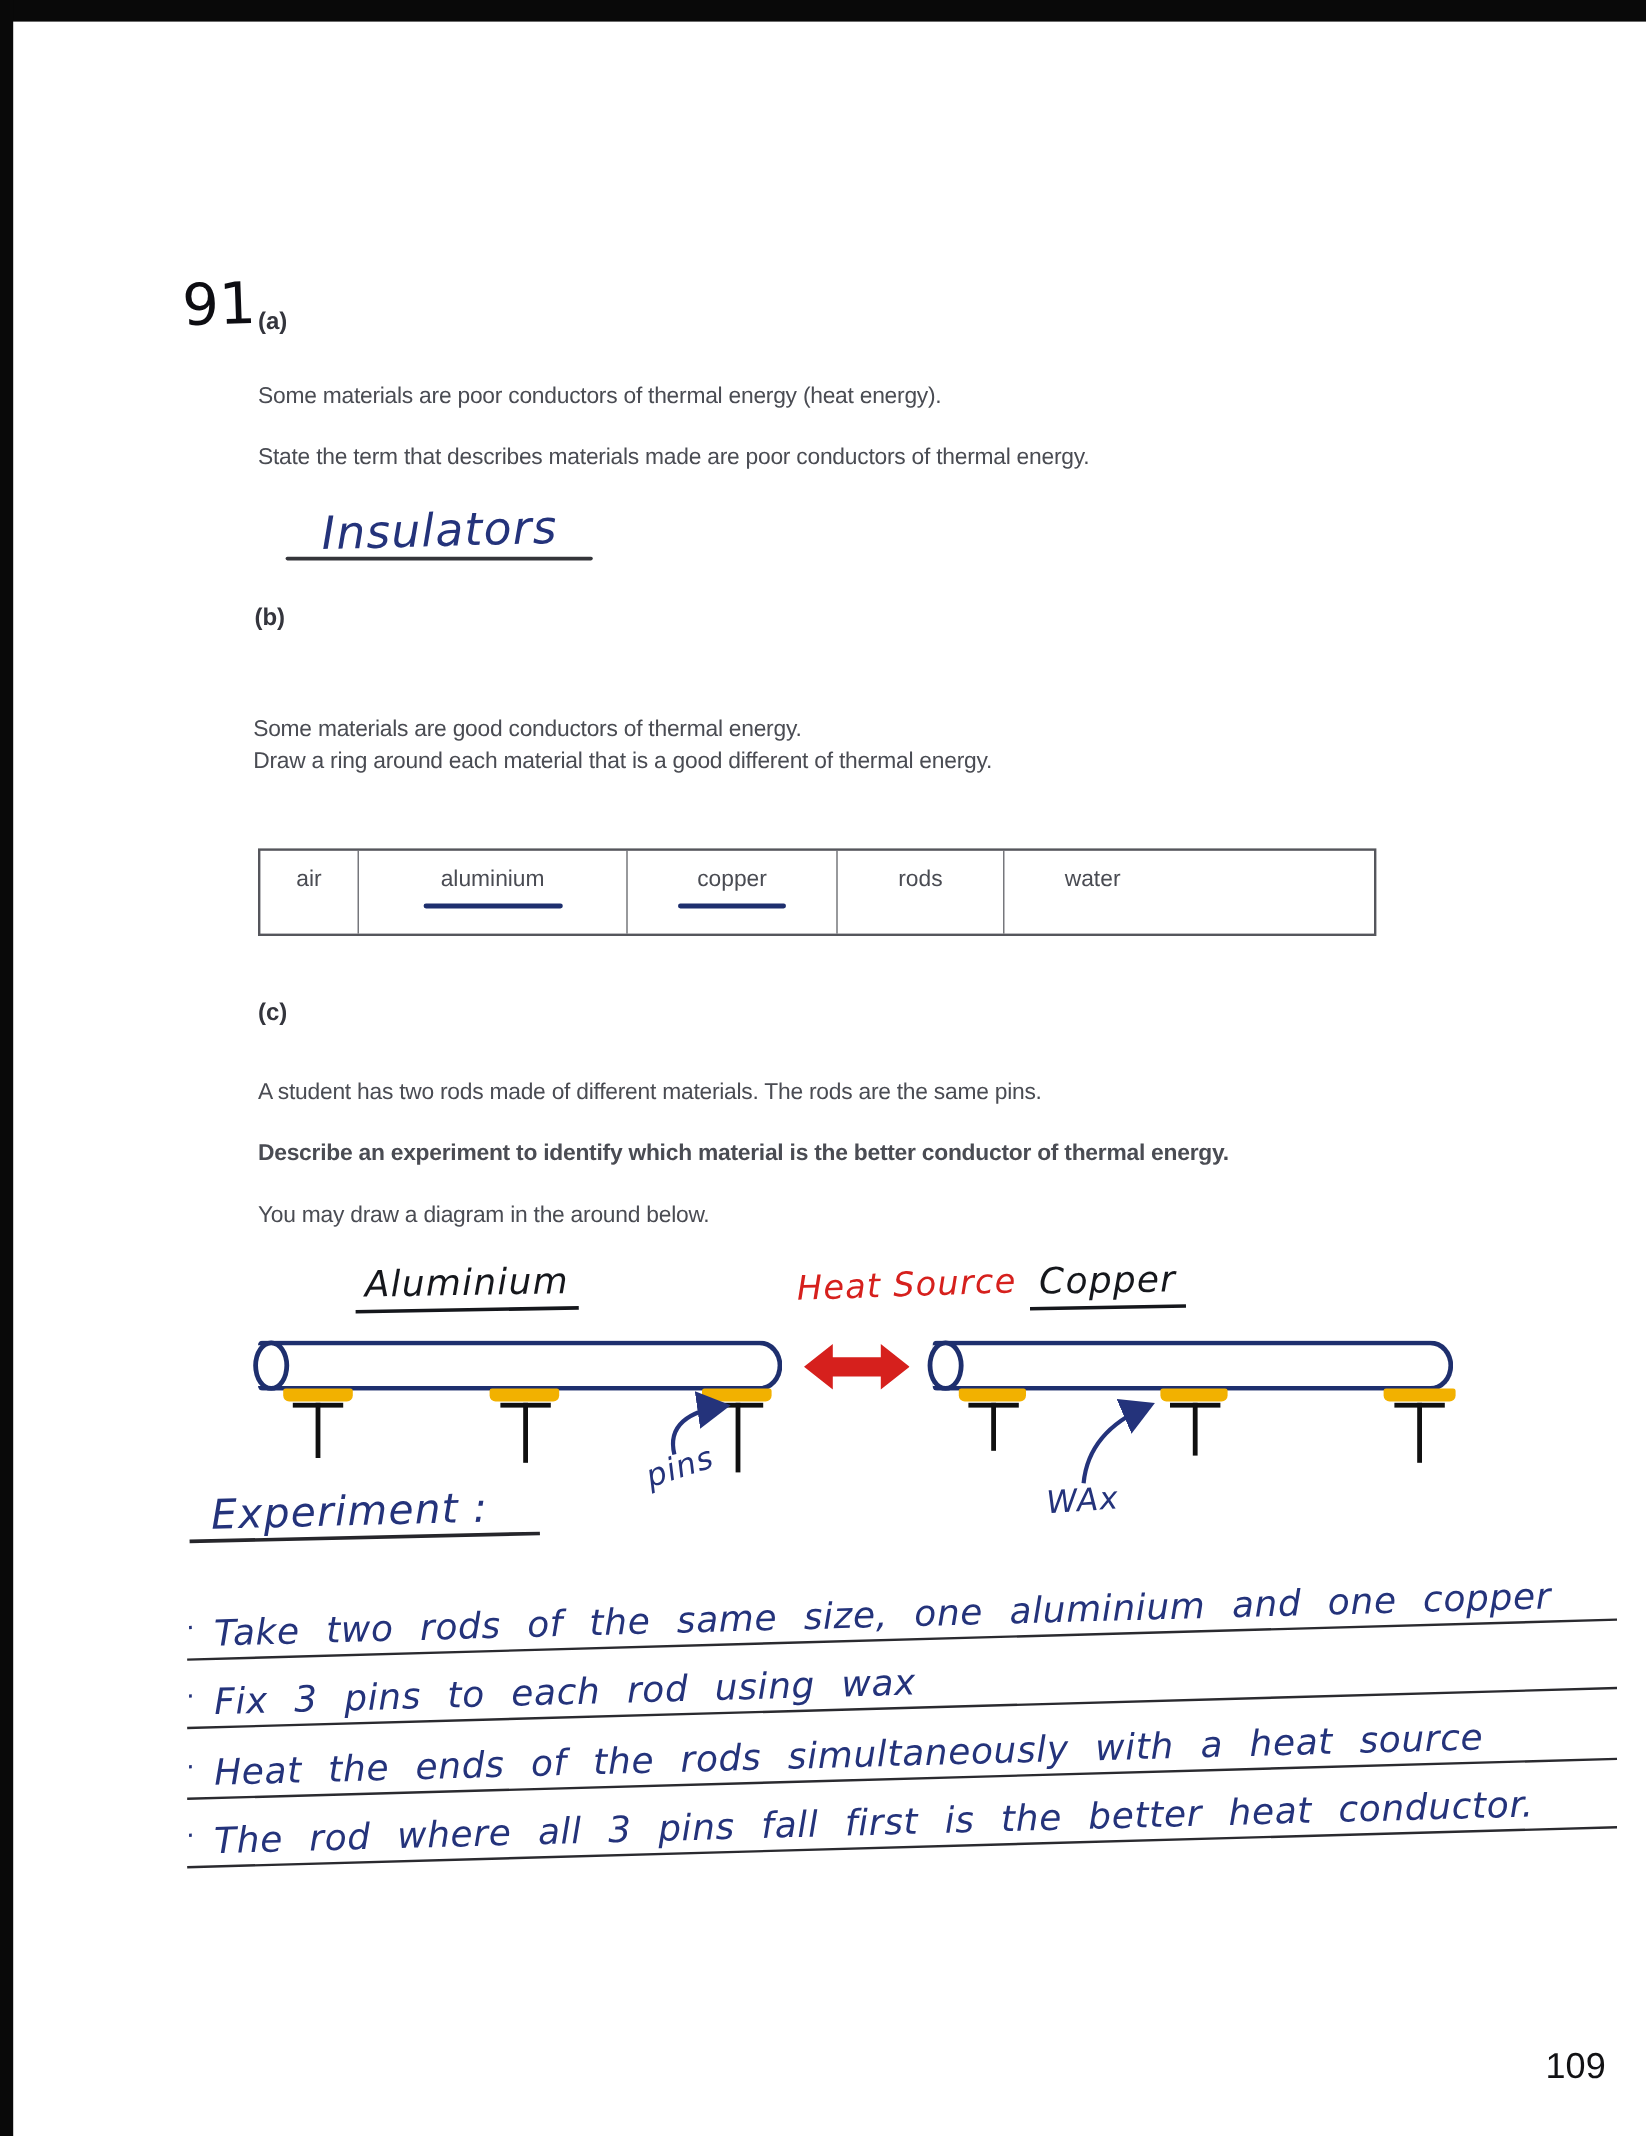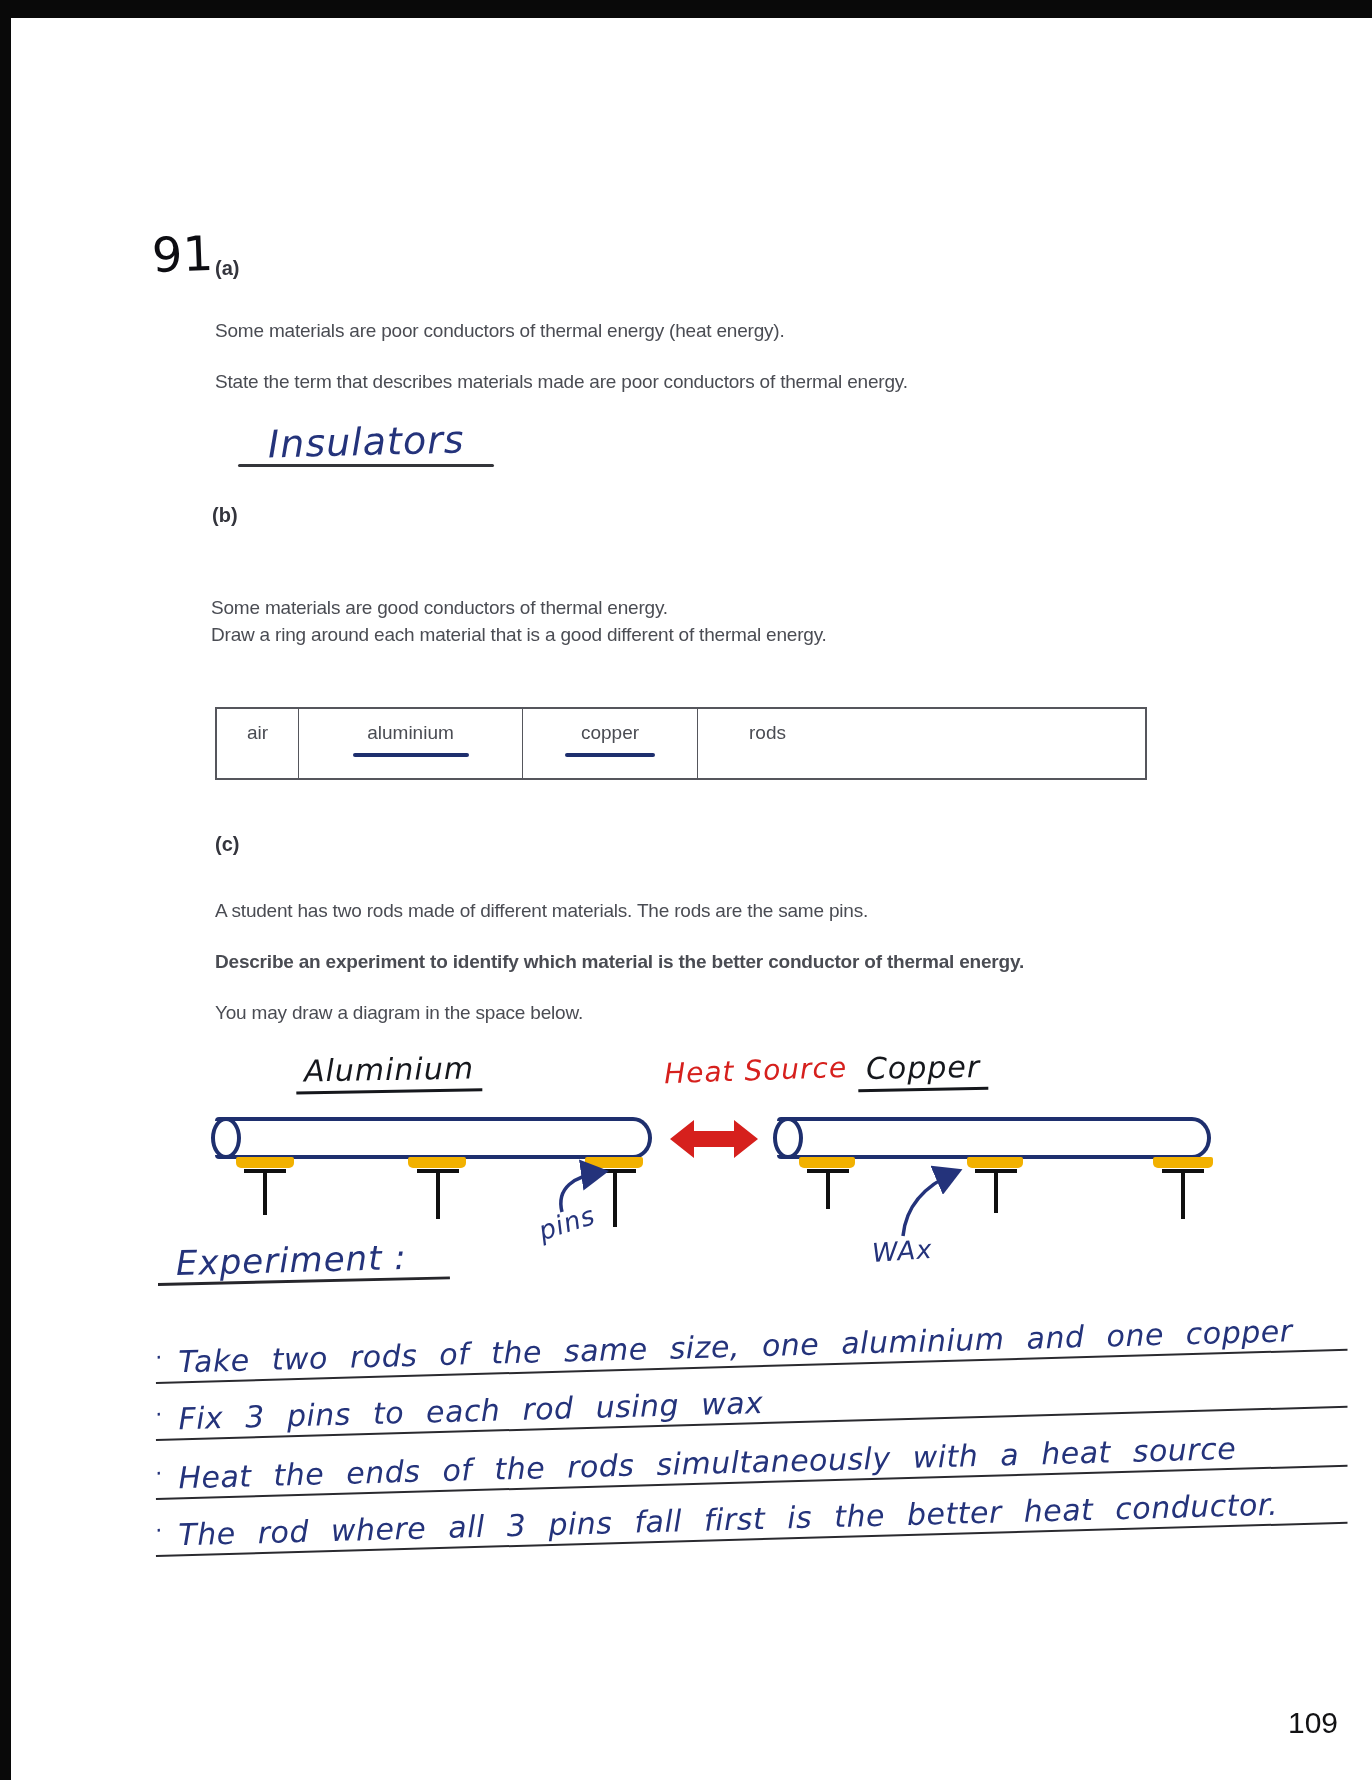--- a/index.html
+++ b/index.html
@@ -88,26 +88,29 @@
     <span>aluminium</span>
     <span class="ink-underline" style="width:116px;"></span>
   </div>
   <div class="mat-cell" style="width:175px;">
     <span>copper</span>
     <span class="ink-underline" style="width:90px;"></span>
   </div>
   <div class="mat-cell" style="width:139px;">
     <span>rods</span>
   </div>
+  <div class="mat-cell" style="width:147px;">
+    <span>water</span>
+  </div>
 </div>
 
 <div class="abs part-label" style="left:215px;top:833px;">(c)</div>
 <div class="abs printed" style="left:215px;top:900px;">A student has two rods made of different materials. The rods are the same pins.</div>
 <div class="abs printed" style="left:215px;top:951px;font-weight:bold;">Describe an experiment to identify which material is the better conductor of thermal energy.</div>
-<div class="abs printed" style="left:215px;top:1002px;">You may draw a diagram in the space below.</div>
+<div class="abs printed" style="left:215px;top:1002px;">You may draw a diagram in the around below.</div>
 
 <div class="abs" style="left:0;top:1040px;width:1372px;height:250px;">
 
   <div class="abs hw hw-black dlabel dunderline" style="left:296px;top:12px;transform:rotate(-1deg);">Aluminium</div>
   <div class="abs hw hw-red dlabel" style="left:664px;top:14px;font-size:28px;transform:rotate(-2deg);">Heat Source</div>
   <div class="abs hw hw-black dlabel dunderline" style="left:858px;top:10px;transform:rotate(-1deg);">Copper</div>
 
   <div class="rod" style="left:215px;top:77px;width:433px;">
     <div class="rod-end"></div>
   </div>

